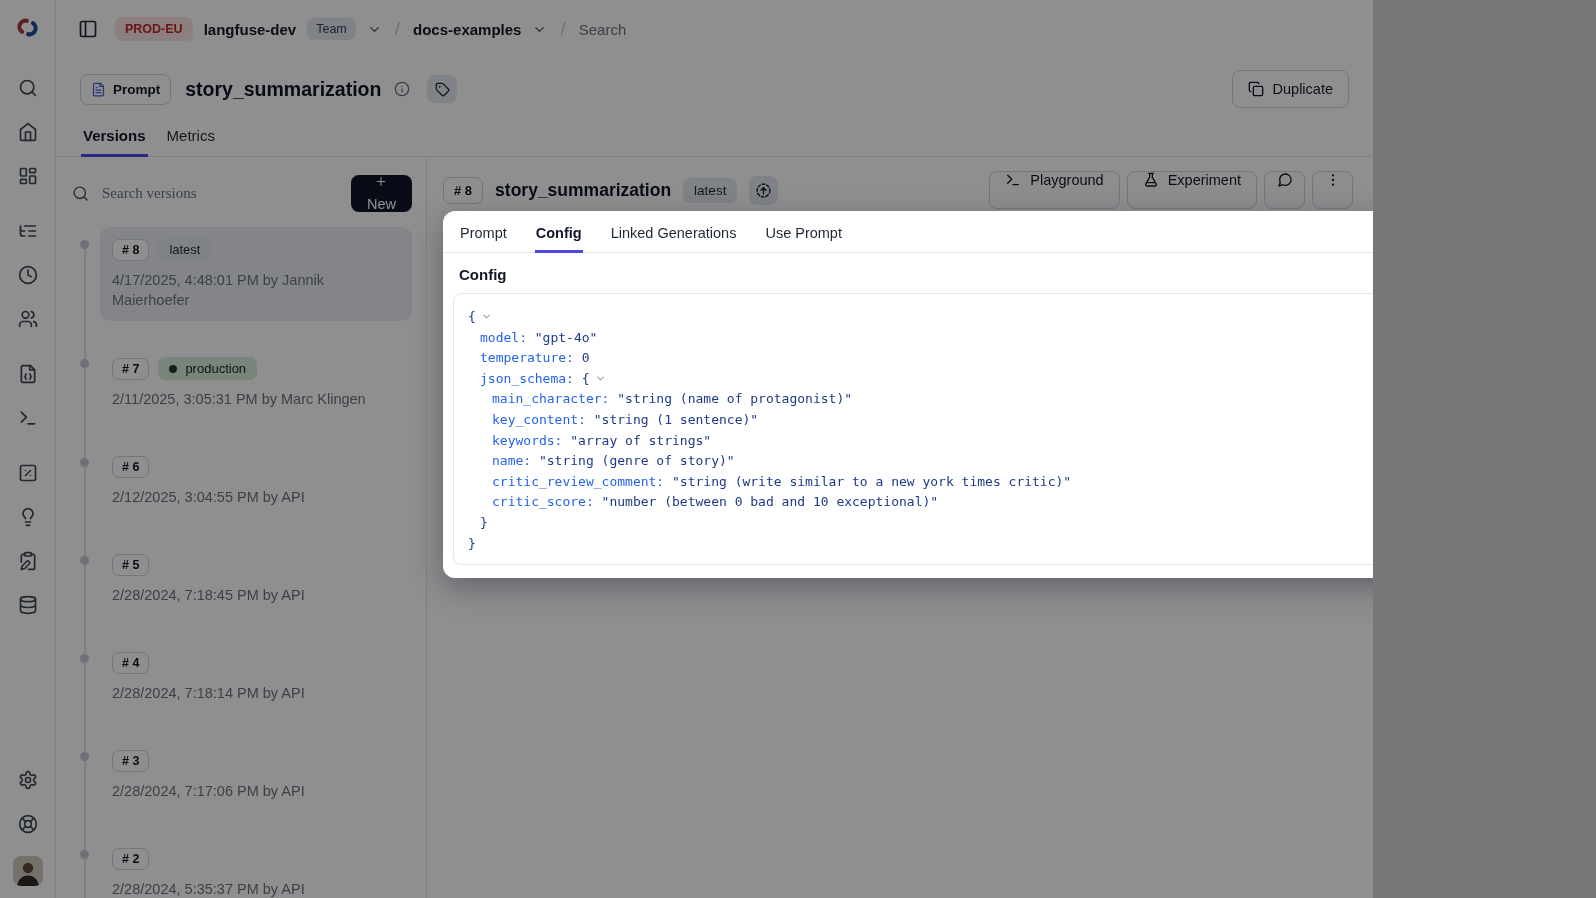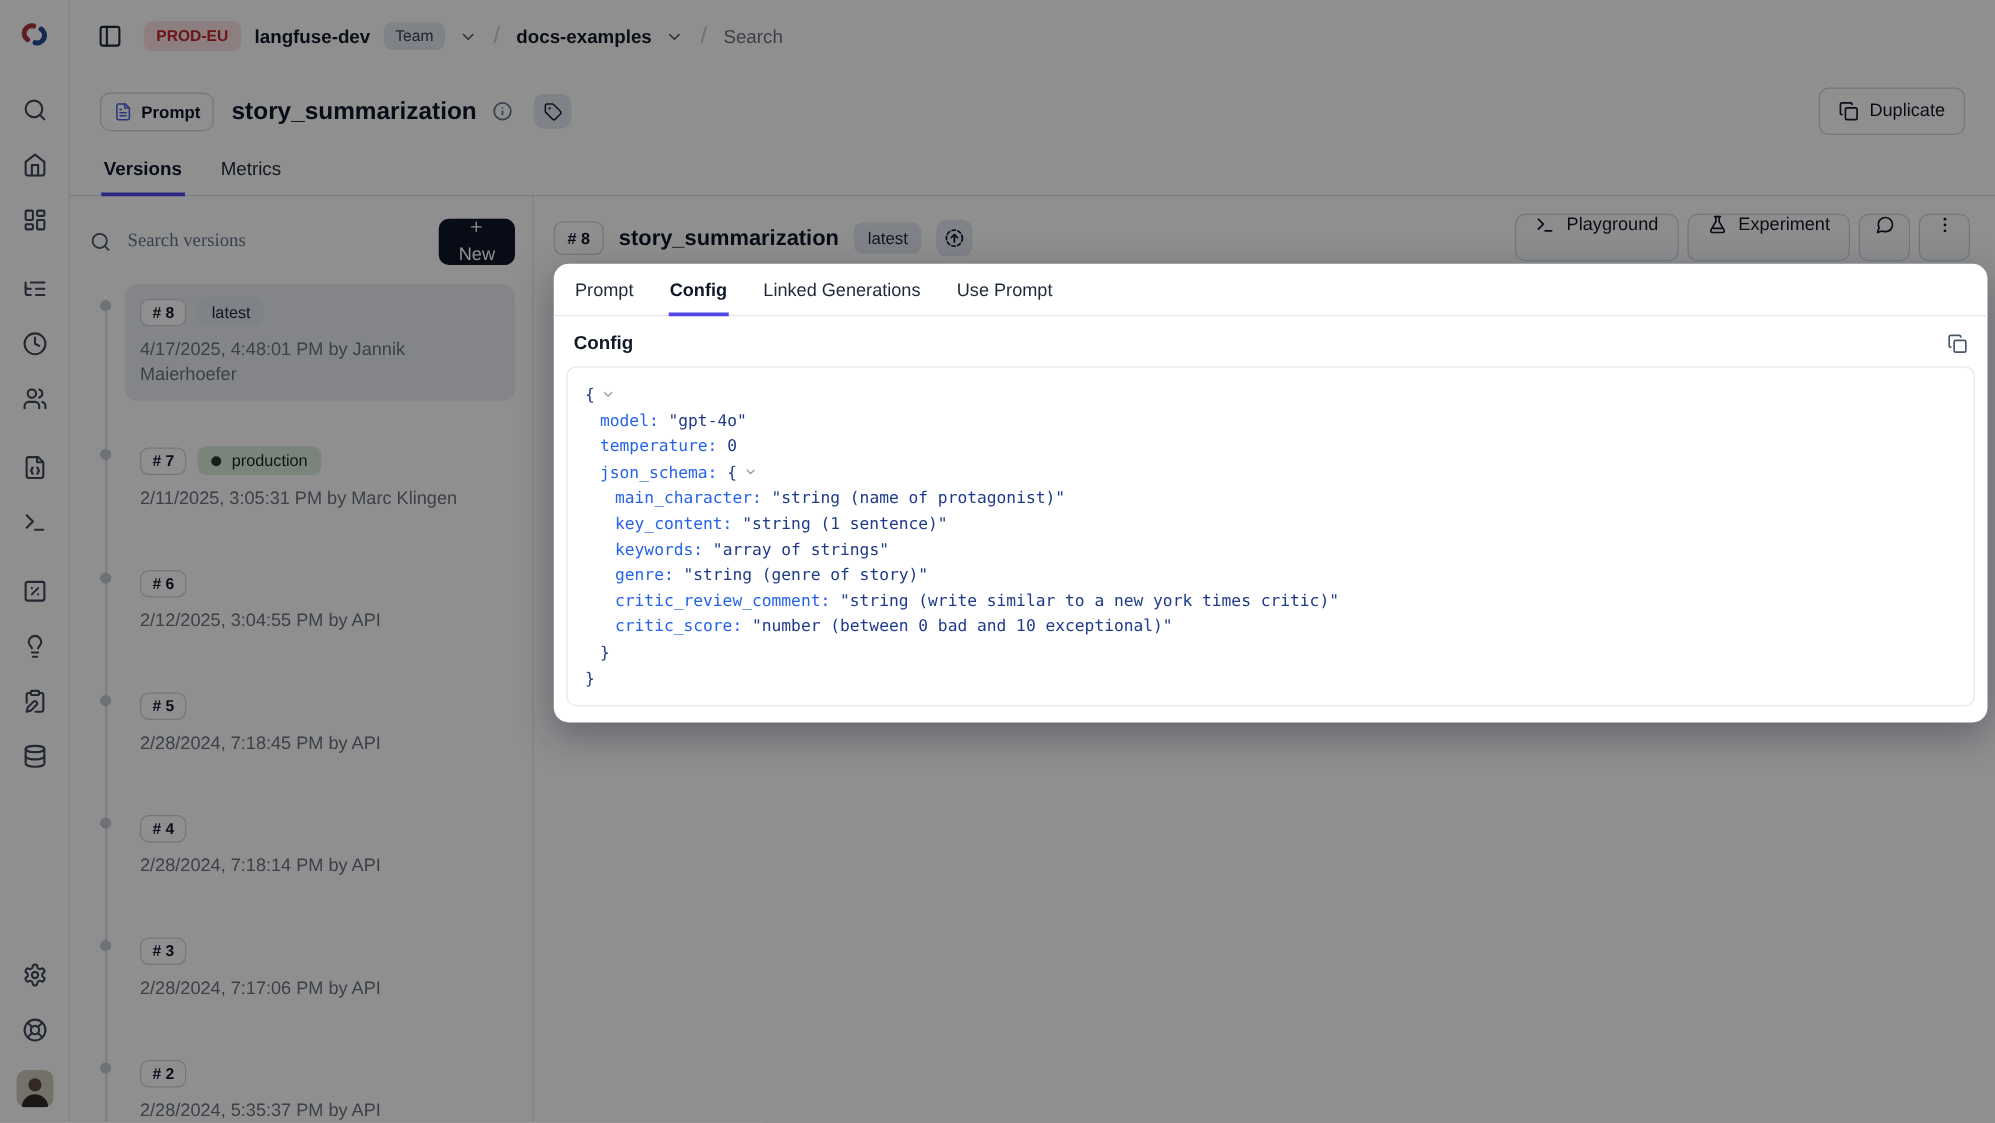--- a/index.html
+++ b/index.html
@@ -1,16 +1,16 @@
 <!DOCTYPE html>
 <html><head>
 <meta charset="utf-8">
 <style>
   html,body{margin:0;padding:0;background:#777;}
-  .app{position:relative;width:1596px;height:898px;background:#ffffff;overflow:hidden;
+  .app{position:relative;width:1373px;height:898px;background:#ffffff;overflow:hidden;
        display:flex;font-family:"Liberation Sans",sans-serif;color:#0f172a;}
   svg{display:block;}
   
   .dim{position:absolute;inset:0;background:rgba(0,0,0,0.44);z-index:40;pointer-events:none;}
   
   .sidebar{width:56px;min-width:56px;box-sizing:border-box;border-right:1px solid #e2e8f0;
            display:flex;flex-direction:column;align-items:center;padding:13px 0 12px;}
   .logo{width:29px;height:29px;margin-bottom:24px;}
   .nav-btn{width:36px;height:36px;border-radius:8px;display:flex;align-items:center;justify-content:center;
            color:#3d4757;margin:4px 0;cursor:pointer;}
@@ -37,21 +37,21 @@
   .prompt-pill svg{width:15px;height:15px;color:#4d63da;}
   .page-title{font-size:19.5px;font-weight:700;margin-left:3px;}
   .info-btn{color:#64748b;margin-left:2px;}
   .info-btn svg{width:16px;height:16px;}
   .tag-btn{width:30px;height:28px;background:#e2e8f0;border-radius:8px;display:flex;align-items:center;justify-content:center;color:#1f2937;margin-left:6px;}
   .tag-btn svg{width:15px;height:15px;}
   .dup-btn{margin-left:auto;display:flex;align-items:center;gap:9px;height:38px;padding:0 15px;border:1px solid #cbd5e1;
            border-radius:8px;background:#fff;font-size:14.5px;font-weight:500;color:#111827;}
   .dup-btn svg{width:16px;height:16px;}
   
-  .tabs-row{display:flex;gap:27px;padding:0 25px;border-bottom:1px solid #e5e7eb;}
+  .tabs-row{display:flex;gap:17px;padding:0 25px;border-bottom:1px solid #e5e7eb;}
   .ptab{font-size:15px;font-weight:500;color:#1f2937;padding:7px 2px 10px;border-bottom:3px solid transparent;margin-bottom:-1px;cursor:pointer;}
   .ptab.active{border-color:#4f46e5;color:#0f172a;font-weight:600;}
   
   .content{flex:1;display:flex;min-height:0;}
   .versions-panel{width:371px;min-width:371px;box-sizing:border-box;border-right:1px solid #e5e7eb;
                   padding:17px 14px 0 16px;overflow:hidden;}
   .search-row{display:flex;align-items:center;gap:11px;height:38px;margin-bottom:15px;}
   .search-row .sicon{color:#475569;}
   .search-row .sicon svg{width:17px;height:17px;}
   .search-input{border:none;outline:none;flex:1;font-size:15px;color:#0f172a;background:transparent;min-width:0;font-family:Liberation Serif, serif;}
@@ -441,20 +441,20 @@
               <path d="m6 9 6 6 6-6"></path>
             </svg></span></div>
         <div class="cl" style="padding-left: 12px;"><span class="ck">model:</span> <span class="cv">"gpt-4o"</span></div>
         <div class="cl" style="padding-left: 12px;"><span class="ck">temperature:</span> <span class="cv">0</span></div>
         <div class="cl" style="padding-left: 12px;"><span class="ck">json_schema:</span> <span class="cp">{</span><span class="cchev"><svg viewBox="0 0 24 24" width="11" height="11" fill="none" stroke="#94a3b8" stroke-width="2.6" stroke-linecap="round" stroke-linejoin="round">
               <path d="m6 9 6 6 6-6"></path>
             </svg></span></div>
         <div class="cl" style="padding-left: 24px;"><span class="ck">main_character:</span> <span class="cv">"string (name of protagonist)"</span></div>
         <div class="cl" style="padding-left: 24px;"><span class="ck">key_content:</span> <span class="cv">"string (1 sentence)"</span></div>
         <div class="cl" style="padding-left: 24px;"><span class="ck">keywords:</span> <span class="cv">"array of strings"</span></div>
-        <div class="cl" style="padding-left: 24px;"><span class="ck">genre:</span> <span class="cv">"string (genre of story)"</span></div>
+        <div class="cl" style="padding-left: 24px;"><span class="ck">name:</span> <span class="cv">"string (genre of story)"</span></div>
         <div class="cl" style="padding-left: 24px;"><span class="ck">critic_review_comment:</span> <span class="cv">"string (write similar to a new york times critic)"</span></div>
         <div class="cl" style="padding-left: 24px;"><span class="ck">critic_score:</span> <span class="cv">"number (between 0 bad and 10 exceptional)"</span></div>
         <div class="cl" style="padding-left: 12px;"><span class="cp">}</span></div>
         <div class="cl" style="padding-left: 0px;"><span class="cp">}</span></div>
       </div>
   </div>
 </div>
 
 </body></html>

